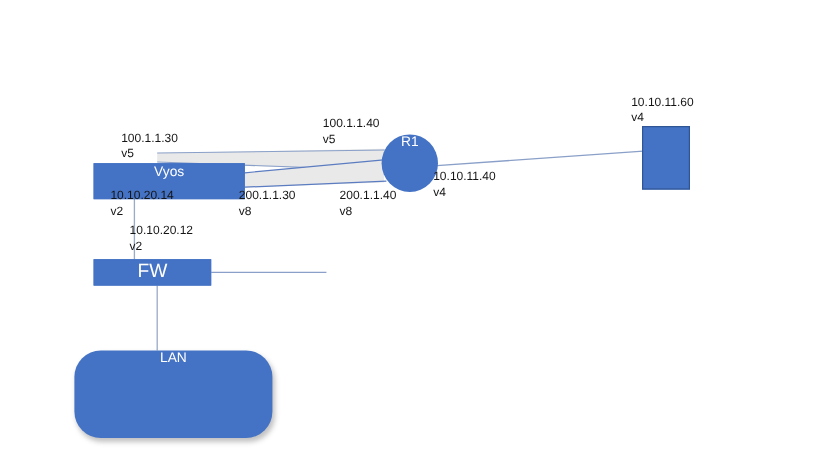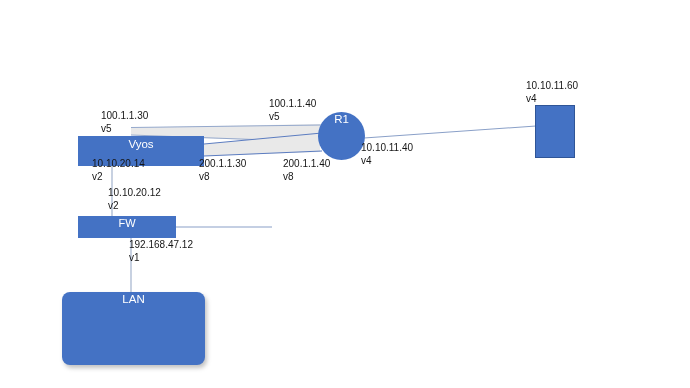--- a/index.html
+++ b/index.html
@@ -52,43 +52,43 @@
     top: 136px;
     width: 126px;
     height: 30px;
     font-size: 11.5px;
   }
   #node-fw {
     left: 78px;
     top: 216px;
     width: 98px;
     height: 22px;
-    font-size: 11px;
+    font-size: 16px;
   }
   #node-r1 {
     left: 318px;
     top: 112px;
     width: 47px;
     height: 48px;
     border-radius: 50%;
     font-size: 11.5px;
   }
   #node-host {
     left: 535px;
     top: 105px;
     width: 40px;
     height: 53px;
     border: 1px solid #2f5597;
   }
   #node-lan {
     left: 62px;
     top: 292px;
-    width: 143px;
+    width: 165px;
     height: 73px;
-    border-radius: 8px;
+    border-radius: 22px;
     font-size: 11.5px;
     box-shadow: 2px 3px 4px rgba(120,120,120,0.45);
   }
 
   
   .iface {
     position: absolute;
     color: #151515;
     font-size: 10px;
     line-height: 1.25;
@@ -167,24 +167,20 @@
     <span class="ip">200.1.1.30</span>
     <span class="vif">v8</span>
   </div>
 
   <div class="iface ctr" id="lbl-fw-v2">
     <span class="ip">10.10.20.12</span>
     <span class="vif">v2</span>
   </div>
 
 
-  <div class="iface ctr" id="lbl-fw-v1">
-    <span class="ip">192.168.47.12</span>
-    <span class="vif">v1</span>
-  </div>
 
   <div class="iface ctr" id="lbl-r1-v5">
     <span class="ip">100.1.1.40</span>
     <span class="vif">v5</span>
   </div>
 
   <div class="iface ctr" id="lbl-r1-v8">
     <span class="ip">200.1.1.40</span>
     <span class="vif">v8</span>
   </div>

